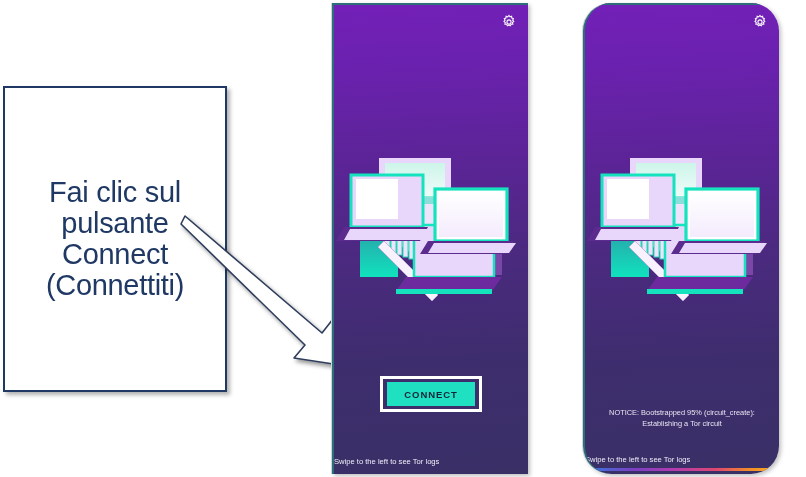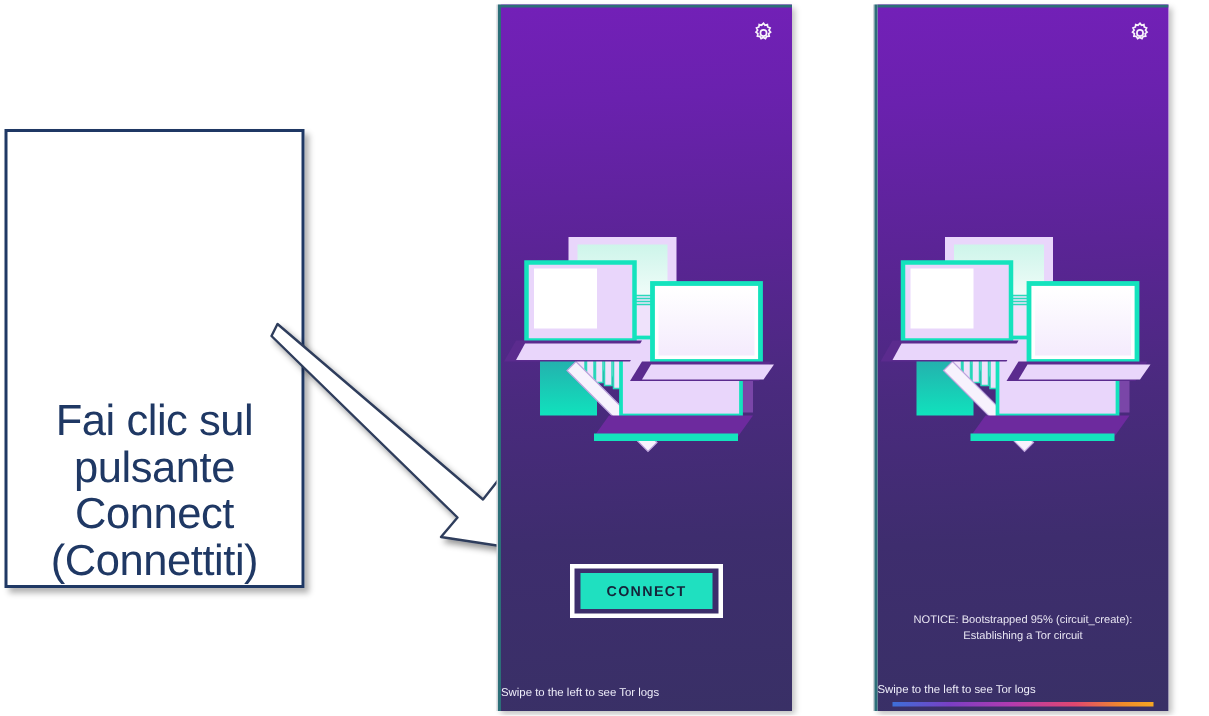--- a/index.html
+++ b/index.html
@@ -7,26 +7,26 @@
     width:806px;height:477px;
     background:#ffffff;
     font-family:"Liberation Sans", sans-serif;
     overflow:hidden;
     position:relative;
   }
   .stage{position:absolute;left:0;top:0;width:806px;height:477px;}
 
   
   .callout{
-    position:absolute;left:3px;top:86px;width:200px;height:306px;
+    position:absolute;left:3px;top:86px;width:224px;height:306px;
     background:#ffffff;
     border:2px solid #1f3864;
     box-shadow:3px 3px 4px rgba(0,0,0,0.30);
     box-sizing:border-box;
-    display:flex;align-items:flex-end;justify-content:center;
+    display:flex;align-items:center;justify-content:center;
   }
   .callout-text{
     color:#1f3864;
     font-size:29px;
     line-height:1.07;
     font-weight:400;
     text-align:center;
     letter-spacing:-0.3px;
     white-space:pre-line;
     padding:0 2px;
@@ -38,21 +38,21 @@
   
   .phone{
     position:absolute;top:3px;width:196px;height:471px;
     box-sizing:border-box;
     overflow:hidden;
     background:linear-gradient(177deg,#7320b8 0%,#6a21ae 14%,#5b2496 34%,#4a2a7e 55%,#3e2d6e 75%,#393066 100%);
     border-left:2px solid #2c6f78;
     box-shadow:-1px 0 0 #cfd4da, 2px 2px 4px rgba(0,0,0,0.25);
   }
   .phone.p1{left:332px;}
-  .phone.p2{left:583px;}
+  .phone.p2{left:583px;border-radius:28px;}
   .phone-top-edge{
     position:absolute;left:0;top:0;width:100%;height:2px;background:#2c6f78;
   }
 
   .gear{
     position:absolute;right:11px;top:11px;width:16px;height:16px;
     opacity:.95;
   }
 
   

